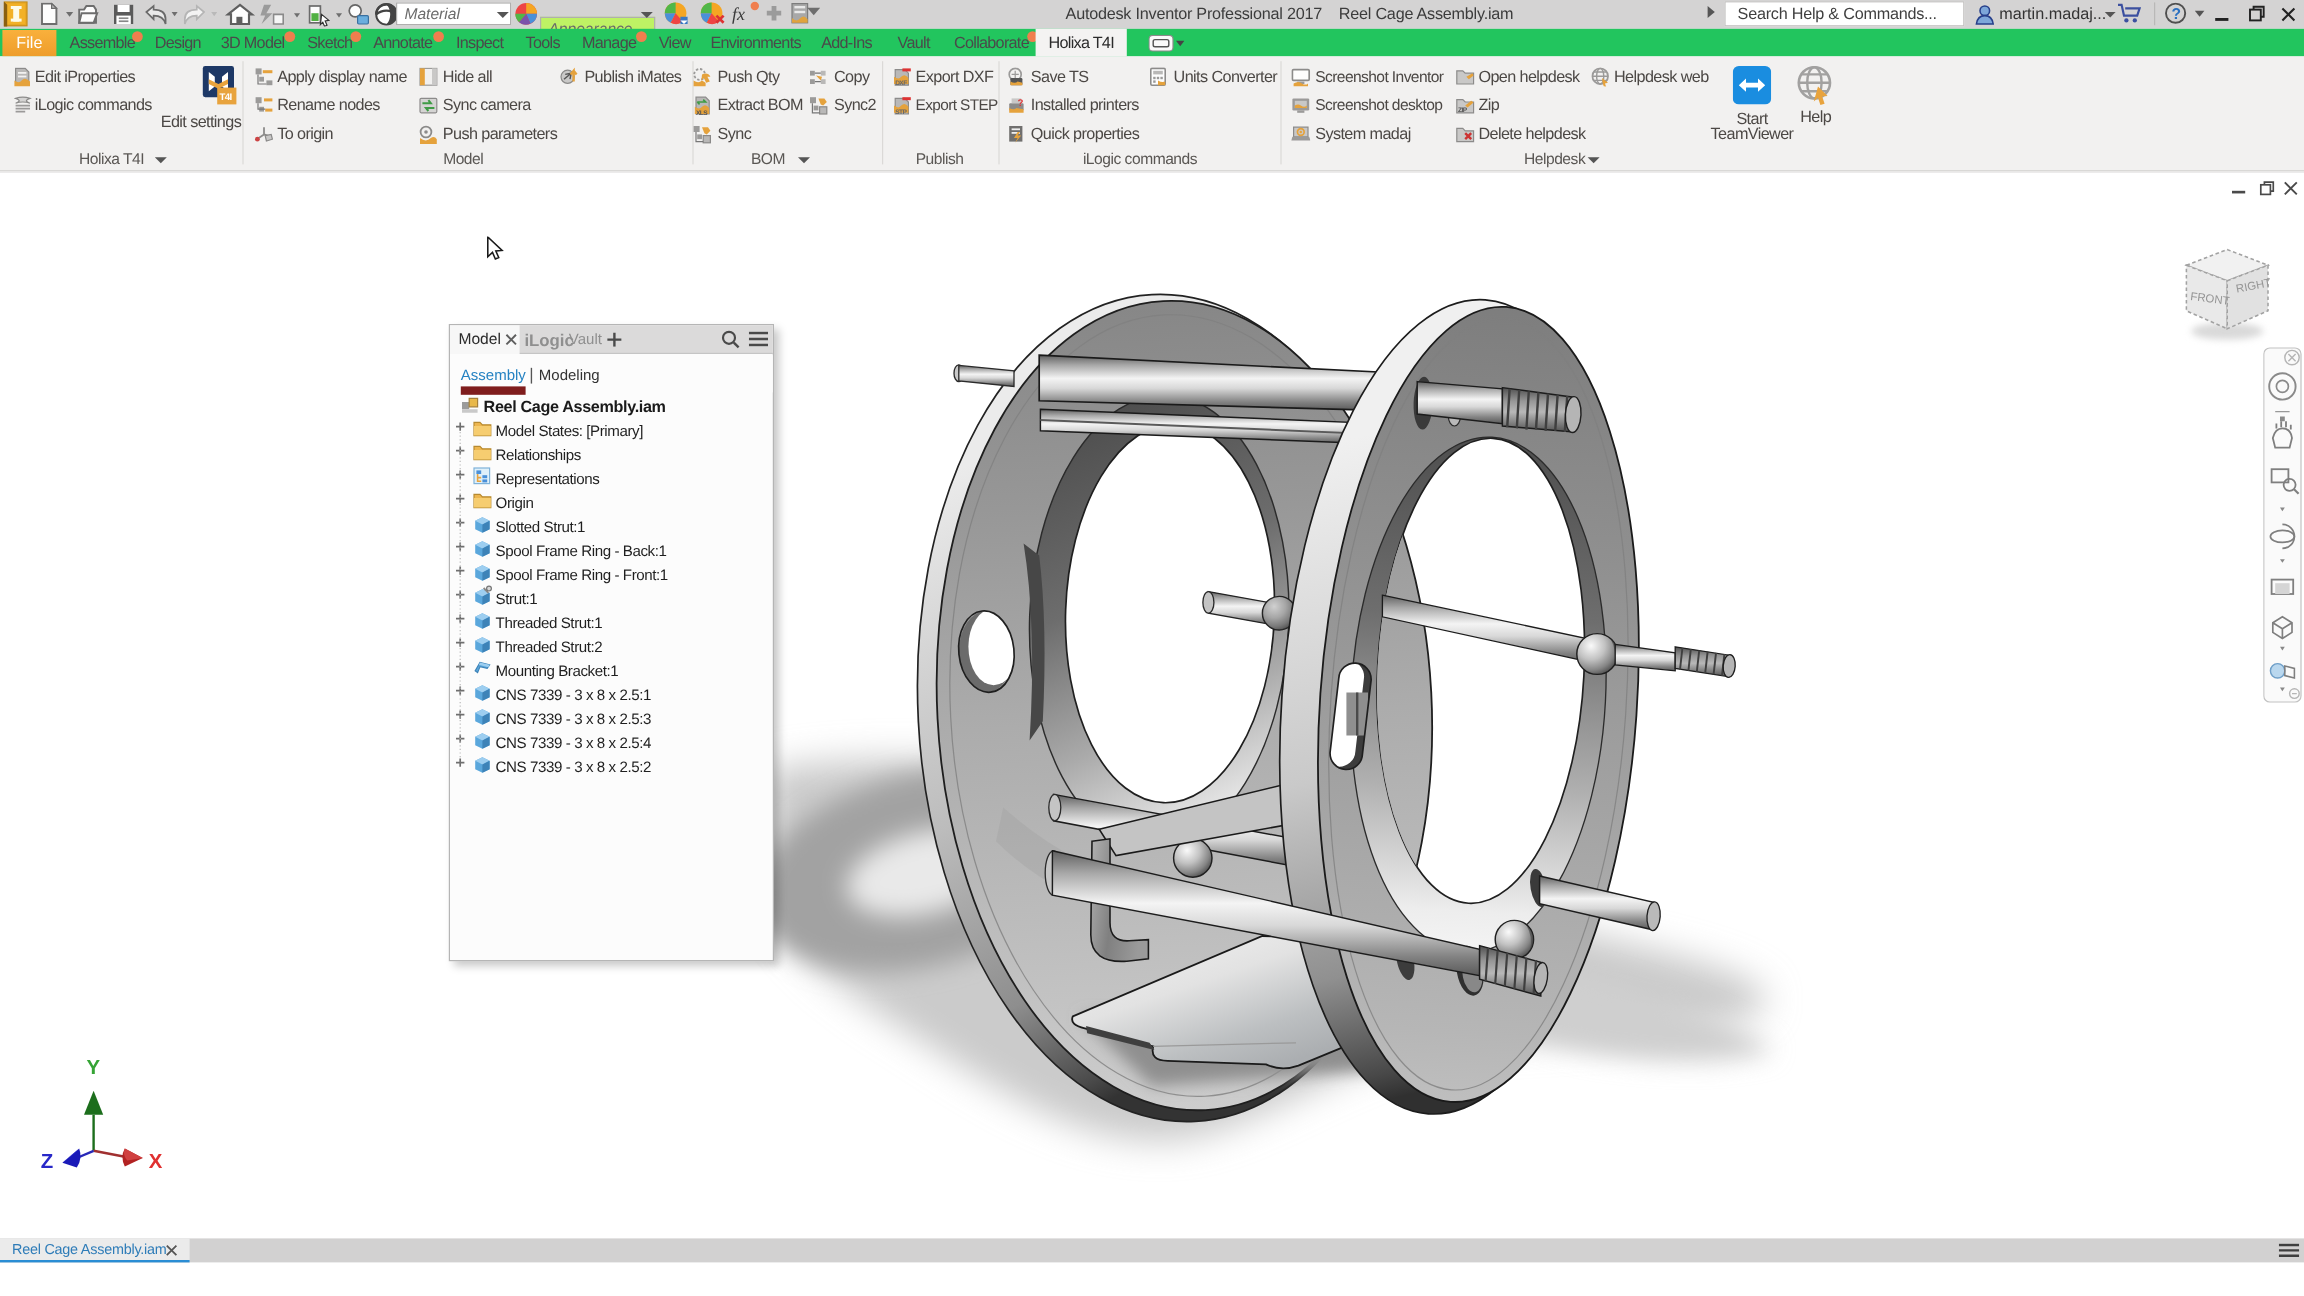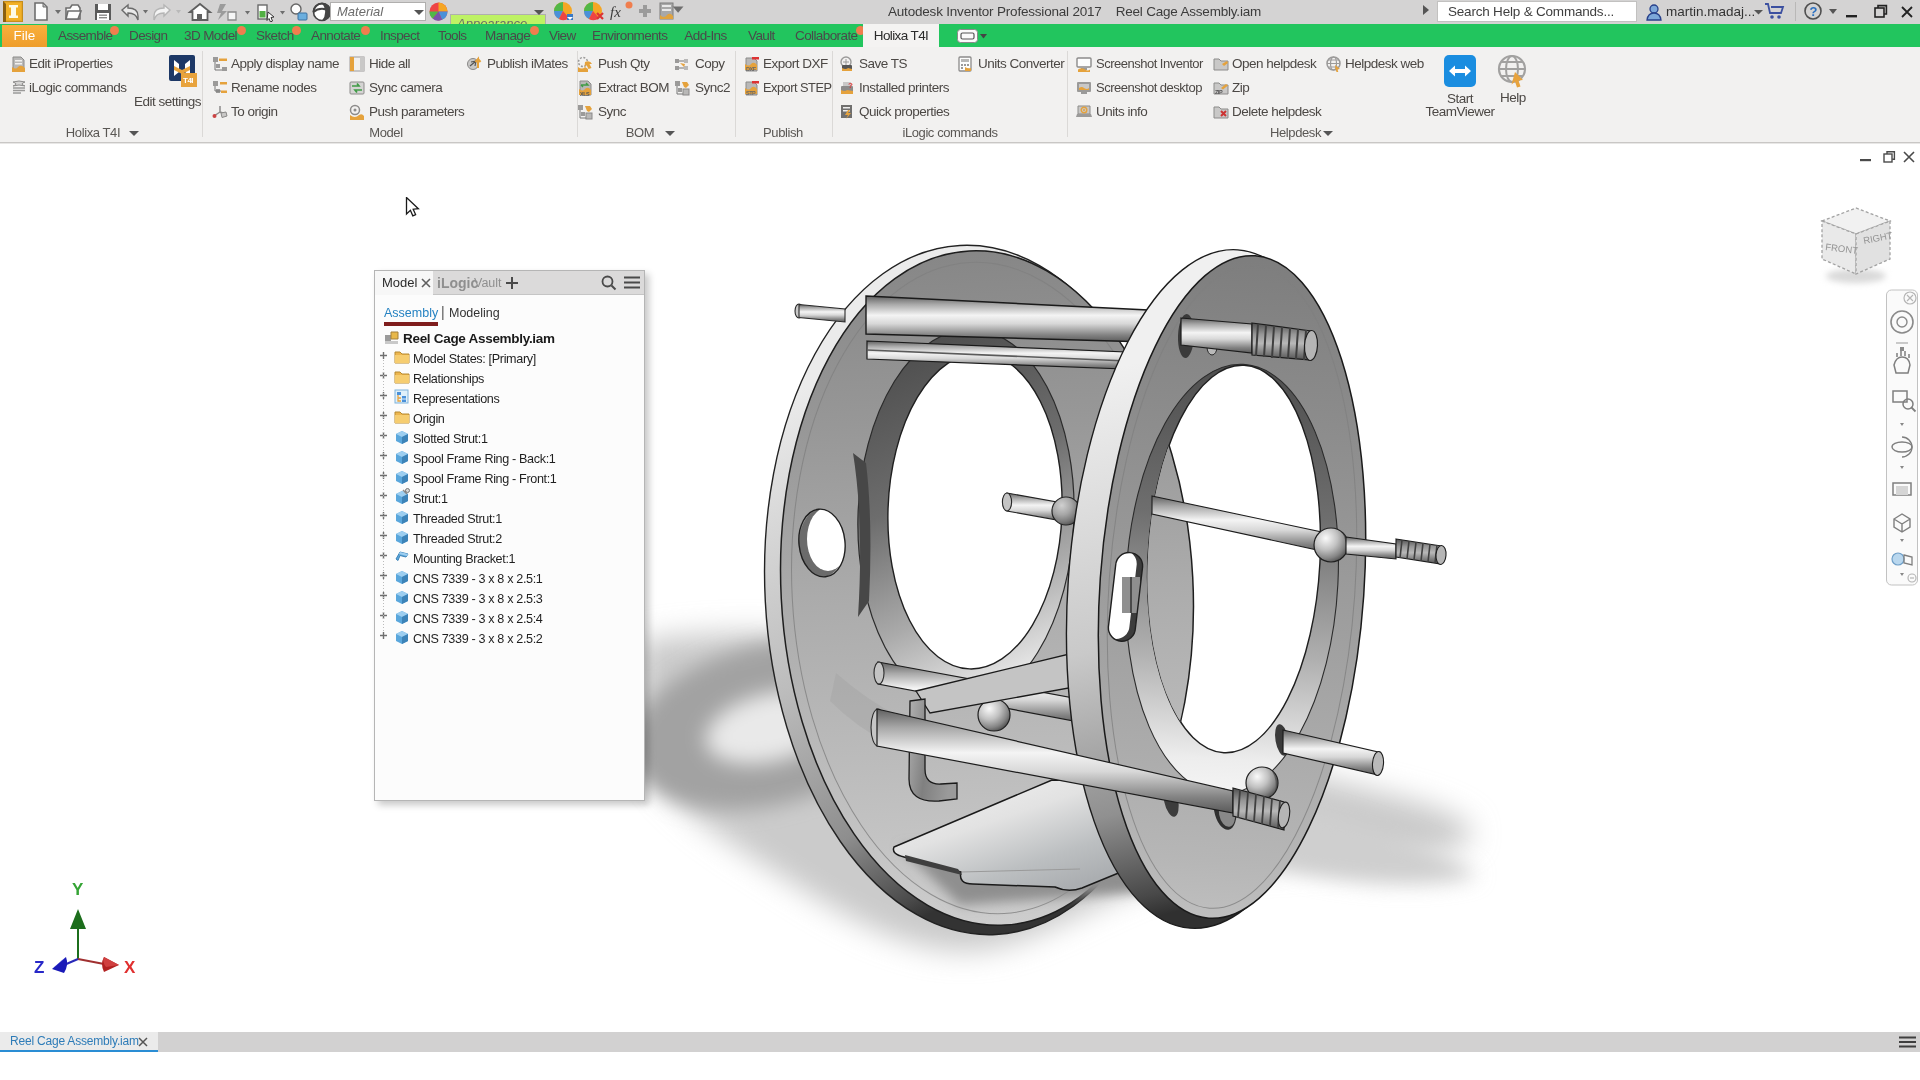--- a/index.html
+++ b/index.html
@@ -403,21 +403,21 @@
           <path d="M3 8 q3 -2 5 0 q3 2 5 0 l0 2 l-10 0 z" fill="#e5a23c"></path>
           <rect x="5" y="12" width="6" height="2" fill="#9b9a99"></rect>
         </svg></div>
     <div class="ritem" style="left:1096px;top:33px;font-size:13px;">Screenshot desktop</div>
     <div class="ritem" style="left:1076px;top:57px;"><svg width="16" height="16">
           <path d="M2 2 h12 v8 h-12 z" fill="#c9c8c7" stroke="#8c8b8a"></path>
           <path d="M1 10 h14 l1 3 h-16 z" fill="#9b9a99"></path>
           <circle cx="8" cy="6" r="2.8" fill="none" stroke="#e5a23c" stroke-width="1.4"></circle>
           <circle cx="8" cy="6" r="1" fill="#e5a23c"></circle>
         </svg></div>
-    <div class="ritem" style="left:1096px;top:57px;">Units info</div>
+    <div class="ritem" style="left:1096px;top:57px;">System madaj</div>
     <div class="ritem" style="left:1213px;top:9px;"><svg width="16" height="16">
           <use href="#i-folder"></use>
         </svg></div>
     <div class="ritem" style="left:1232px;top:9px;text-align:right;">Open helpdesk</div>
     <div class="ritem" style="left:1213px;top:33px;"><svg width="16" height="16">
           <path d="M1 3 h5 l2 2 h7 v9 h-14 z" fill="#c9c8c7" stroke="#8c8b8a"></path>
           <path d="M8 8 l5 -4 l2 1.5 l-5 4 z" fill="#e5a23c"></path>
           <text x="2" y="13.5" font-size="5.5" fill="#555" font-weight="bold">ZIP</text>
         </svg></div>
     <div class="ritem" style="left:1232px;top:33px;">Zip</div>
@@ -755,21 +755,21 @@
           </svg>
         <svg class="abs" style="left:226px;top:4px" width="16" height="16">
             <circle cx="6.5" cy="6.5" r="5" fill="none" stroke="#4a4a4a" stroke-width="1.8"></circle>
             <path d="M10.5 10.5 l4 4" stroke="#4a4a4a" stroke-width="2"></path>
           </svg>
         <svg class="abs" style="left:249px;top:5px" width="16" height="13">
             <path d="M0 1.5 h16 M0 6.5 h16 M0 11.5 h16" stroke="#4a4a4a" stroke-width="2.2"></path>
           </svg>
       </div>
       <div id="asmrow">
-        <span class="abs" style="left:9px;top:10px;color:#2582c2;border-bottom:4px solid #7f1d1d;padding-bottom:2px;font-size:12.5px;">Assembly</span>
+        <span class="abs" style="left:9px;top:10px;color:#2582c2;border-bottom:7px solid #7f1d1d;padding-bottom:2px;font-size:12.5px;">Assembly</span>
         <span class="abs" style="left:66px;top:8px;color:#555;font-size:14px;">|</span>
         <span class="abs" style="left:74px;top:10px;color:#333;font-size:12.5px;">Modeling</span>
       </div>
       <svg class="abs" style="left:0px;top:56px" width="269px" height="472">
         <defs>
           <g id="t-fold">
               <path d="M0 2 h5 l2 2 h7 v9 h-14 z" fill="#edb64f" stroke="#b78a30"></path>
               <path d="M0 5 h14 v8 h-14 z" fill="#f6cd70"></path>
             </g>
           <g id="t-cube">

